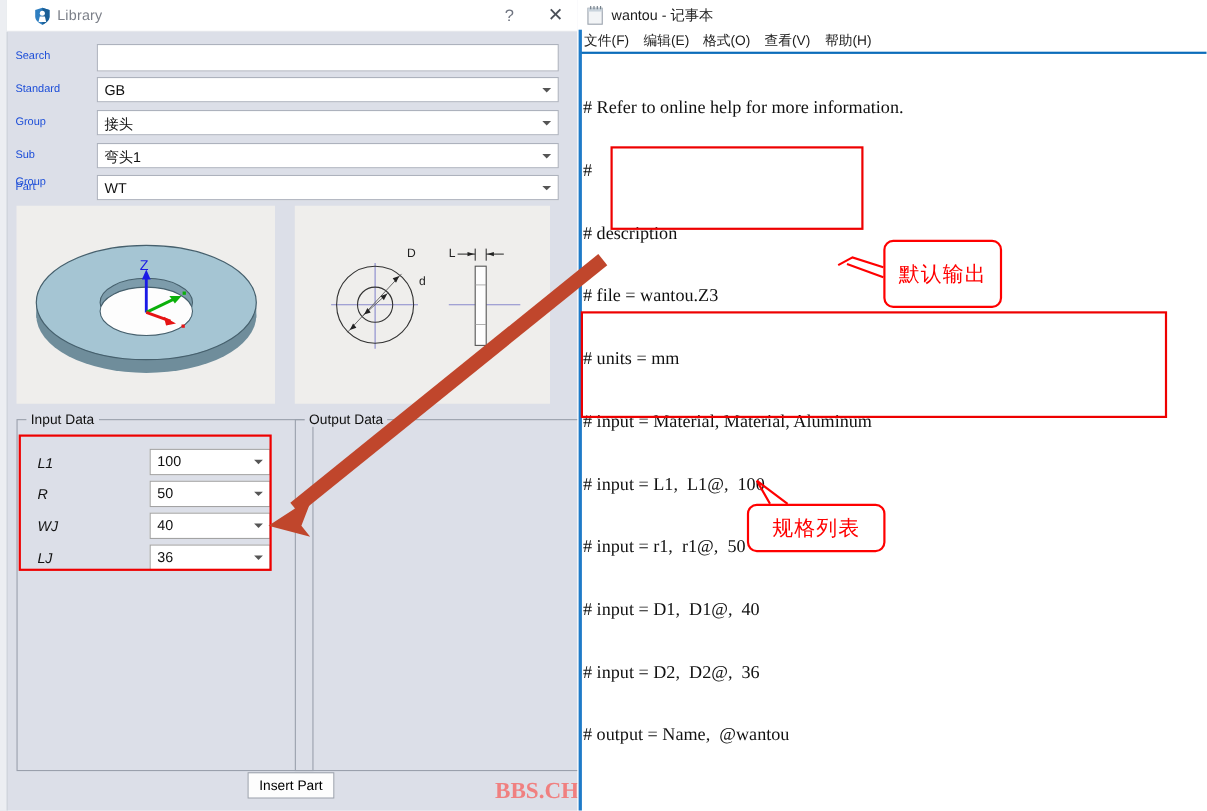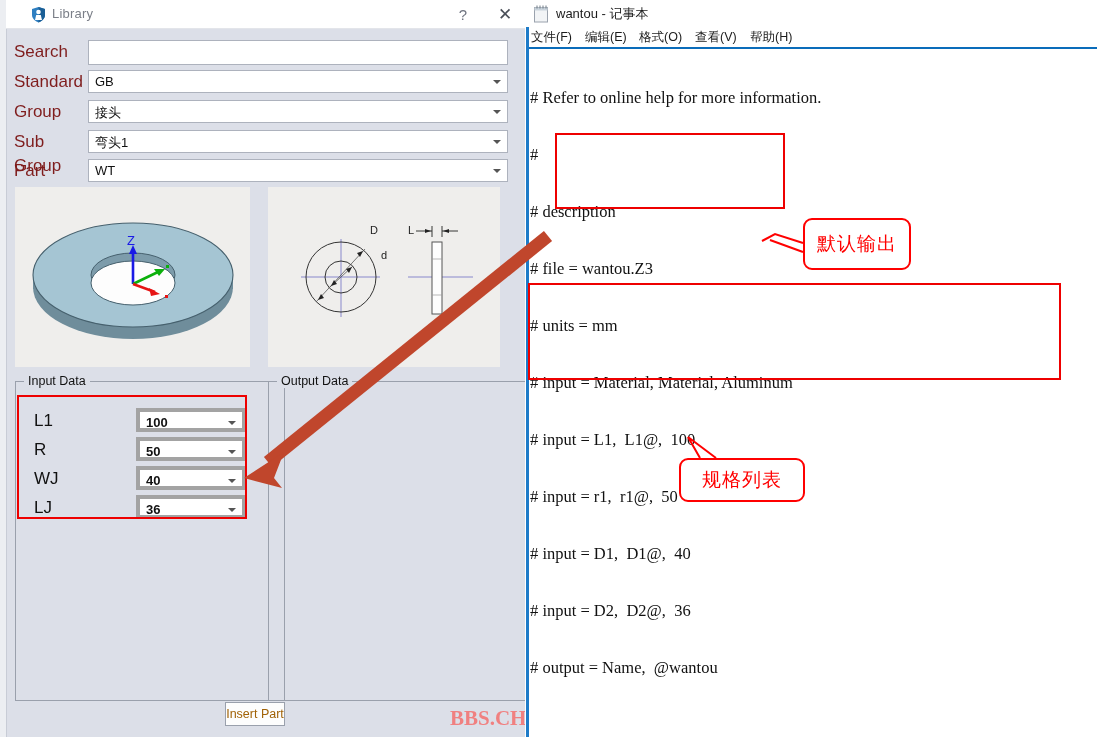--- a/index.html
+++ b/index.html
@@ -35,21 +35,21 @@
     cursor:pointer;
   }
   #lib-close{
     position:absolute;left:486px;top:4px;width:26px;height:22px;
     text-align:center;line-height:21px;font-size:17px;color:#4a4f58;
     font-family:"DejaVu Sans",sans-serif;cursor:pointer;
   }
 
   .form-row{position:absolute;left:0;height:24px;}
   .form-label{
-    position:absolute;left:14px;font-size:17px;color:#7f1d1d;line-height:24px;
+    position:absolute;left:14px;font-size:10px;color:#1d4ed8;line-height:24px;
   }
   .form-field{
     position:absolute;left:88px;width:420px;height:23px;
     background:#ffffff;border:1px solid #adb2bd;box-sizing:border-box;padding-left:32px;
   }
   .form-field .val{
     position:absolute;left:6px;top:3px;font-size:13px;color:#111;
     font-family:"Liberation Sans","DejaVu Sans",sans-serif;
   }
   .cbx-arrow{
@@ -68,31 +68,31 @@
   
   .groupbox{position:absolute;border:1px solid #9aa0ac;padding-left:28px;}
   .groupbox-title{
     position:absolute;top:-8px;left:8px;background:#dcdfe8;
     padding:0 4px;font-size:12.5px;color:#111;
   }
   #gb-input{left:15px;top:381px;width:240px;height:318px;}
   #gb-output{left:268px;top:381px;width:240px;height:318px;text-decoration:underline;}
 
   .in-row{position:absolute;left:0;height:26px;}
-  .in-label{position:absolute;left:18px;font-size:17px;color:#111;line-height:26px;}
+  .in-label{position:absolute;left:18px;font-size:13px;color:#111;line-height:26px;font-style:italic;}
   .in-field{
     position:absolute;left:120px;width:110px;height:24px;
-    background:#ffffff;border:4px solid #a3a3a3;box-sizing:border-box;font-weight:bold;
+    background:#ffffff;border:1px solid #a3a3a3;box-sizing:border-box;
   }
   .in-field .val{position:absolute;left:6px;top:3px;font-size:13px;color:#111;}
 
   #insert-part-btn{
-    position:absolute;left:225px;top:702px;width:60px;height:24px;
+    position:absolute;left:225px;top:702px;width:79px;height:24px;
     background:#fdfdfd;border:1px solid #9aa0ac;box-sizing:border-box;
-    font-size:12.5px;color:#a16207;text-align:center;line-height:22px;cursor:pointer;
+    font-size:12.5px;color:#000000;text-align:center;line-height:22px;cursor:pointer;
   }
   #watermark{
     position:absolute;left:450px;top:706px;
     font-family:"Liberation Serif","DejaVu Serif",serif;
     font-weight:bold;font-size:21px;color:#f08080;white-space:nowrap;
   }
 
   
   #hl-input{
     position:absolute;left:17px;top:395px;width:230px;height:124px;
@@ -133,21 +133,21 @@
   
   .callout{
     position:absolute;border:2px solid #ff0000;border-radius:9px;
     background:#ffffff;box-sizing:border-box;
   }
   .callout .ctext{
     position:absolute;left:0;right:0;top:50%;transform:translateY(-50%);
     text-align:center;color:#ff0000;font-size:19px;
     font-family:"DejaVu Sans",sans-serif;letter-spacing:1px;
   }
-  #callout-default{left:803px;top:218px;width:108px;height:52px;}
+  #callout-default{left:803px;top:218px;width:108px;height:62px;}
   #callout-list{left:679px;top:458px;width:126px;height:44px;}
 
   svg.overlay{position:absolute;left:0;top:0;pointer-events:none;}
 </style>
 </head>
 <body>
 
 <div id="library-window">
 
   <div id="bg-sliver"></div>

